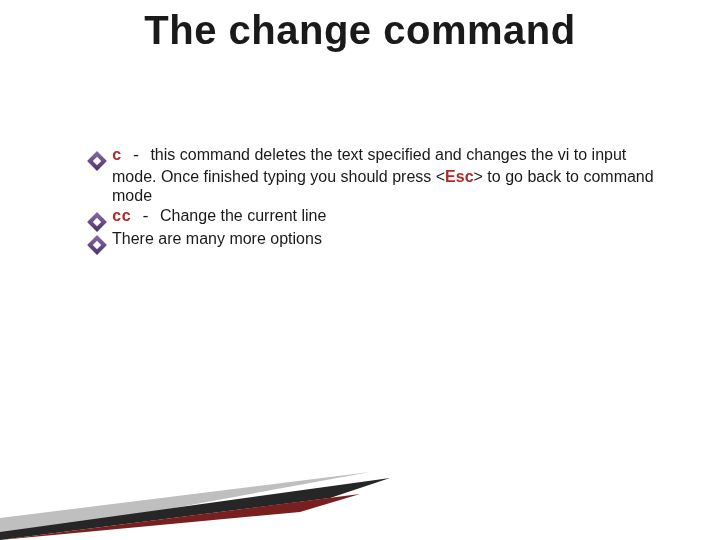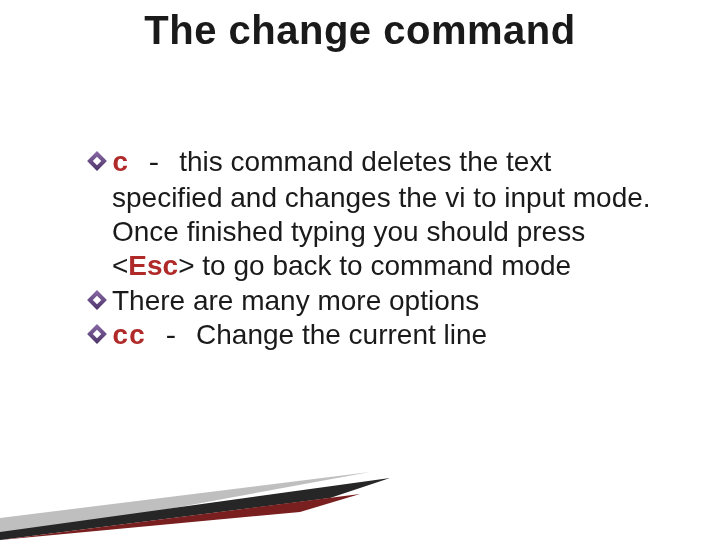--- a/index.html
+++ b/index.html
@@ -27,21 +27,21 @@
     font-size: 40px;
     font-weight: 700;
     color: #1a1a1a;
     letter-spacing: 0.5px;
   }
   .content {
     position: absolute;
     top: 145px;
     left: 90px;
     right: 60px;
-    font-size: 28px;
+    font-size: 16px;
     line-height: 1.22;
     color: #1a1a1a;
   }
   .bullet-row {
     display: flex;
     align-items: flex-start;
     margin-bottom: 0px;
   }
   .bullet-icon {
     flex: 0 0 auto;
@@ -106,31 +106,31 @@
       </span>
     </div>
 
 
     <div class="bullet-row">
       <span class="bullet-icon">
         <span class="outer"></span>
           <span class="inner"></span>
       </span>
       <span class="bullet-text">
-        <span>There are many more options</span>
+        <span class="hl mono">cc</span><span class="mono"> - </span><span>Change the current line</span>
       </span>
     </div>
 
     <div class="bullet-row">
       <span class="bullet-icon">
         <span class="outer"></span>
           <span class="inner"></span>
       </span>
       <span class="bullet-text">
-        <span class="hl mono">cc</span><span class="mono"> - </span><span>Change the current line</span>
+        <span>There are many more options</span>
       </span>
     </div>
 
   </div>
 
   <svg class="deco" viewBox="0 0 390 100" preserveAspectRatio="none">
     <polygon points="0,78 370,32 0,100" fill="#bfbfbf"></polygon>
     <polygon points="0,92 390,38 330,58 0,100" fill="#262626"></polygon>
     <polygon points="0,100 360,54 300,72 0,100" fill="#7a1f1f"></polygon>
   </svg>

